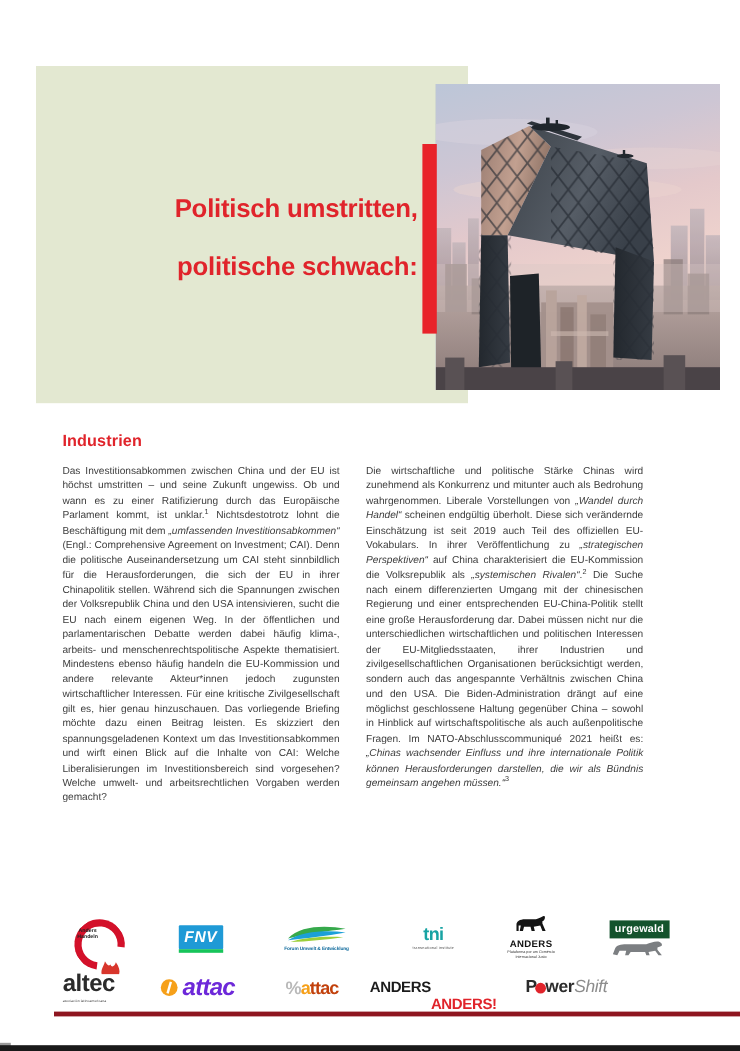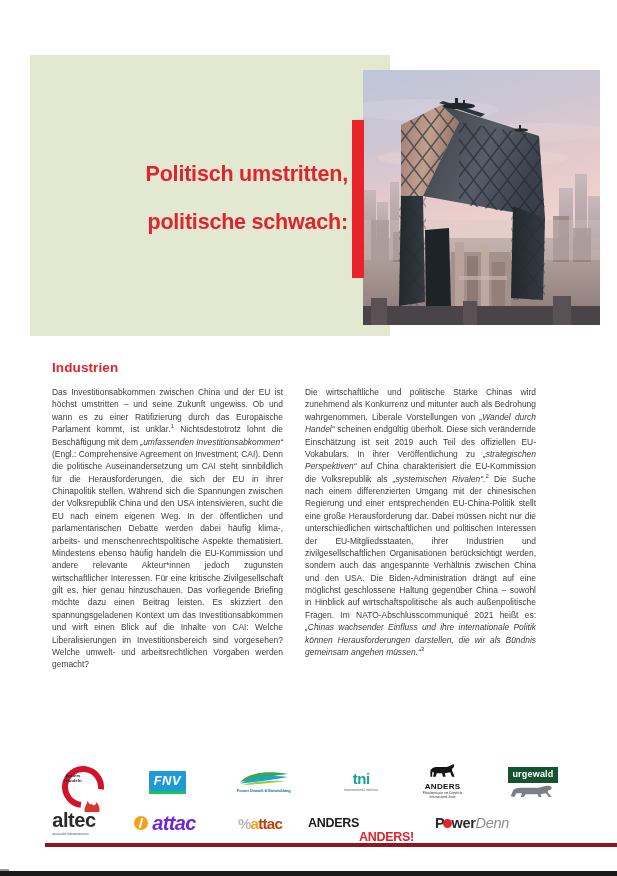--- a/index.html
+++ b/index.html
@@ -466,21 +466,21 @@
 
     <div class="logo lg-handel">
       <span class="k">ANDERS</span>
       <span class="r">ANDERS!</span>
     </div>
 
     <div class="logo lg-powershift">
       <span class="ps-pow">P</span>
         <span class="ps-dot"></span>
         <span class="ps-pow">wer</span>
-        <span class="ps-shift">Denn</span>
+        <span class="ps-shift">Shift</span>
     </div>
 
   </div>
 
   <div class="footer-rule"></div>
   <div class="footer-tick"></div>
   <div class="footer-black"></div>
 
 </div>
 

